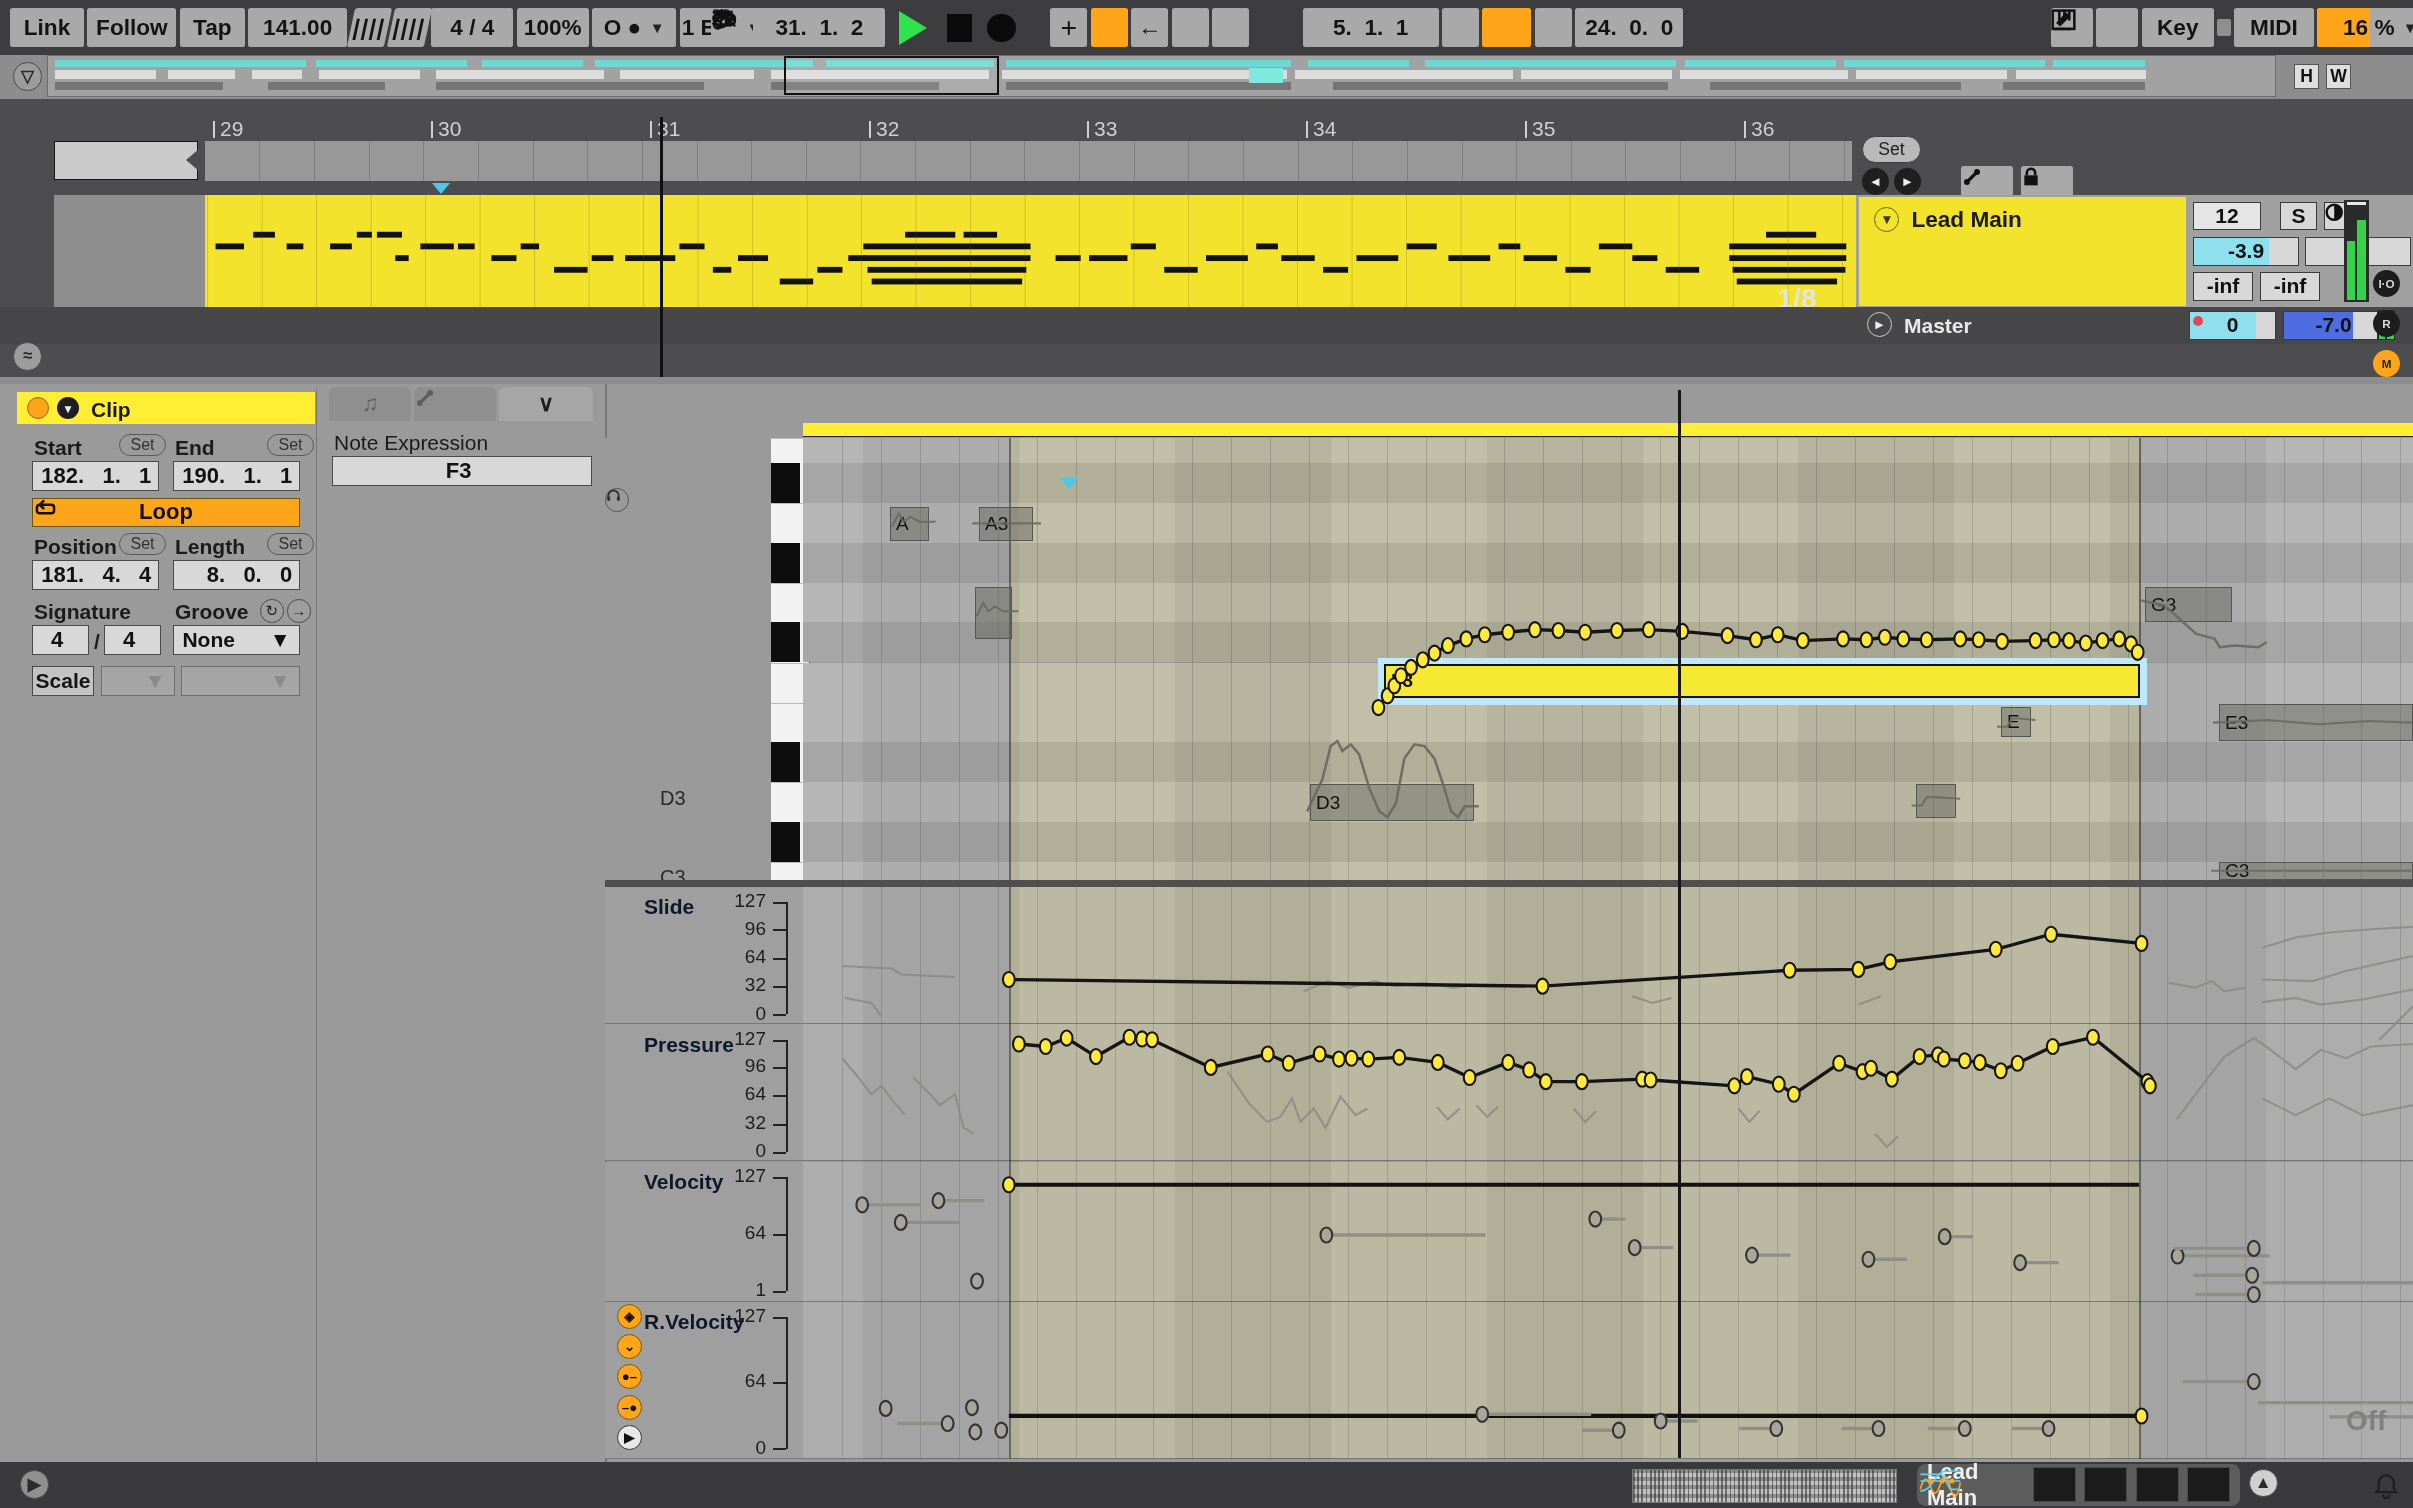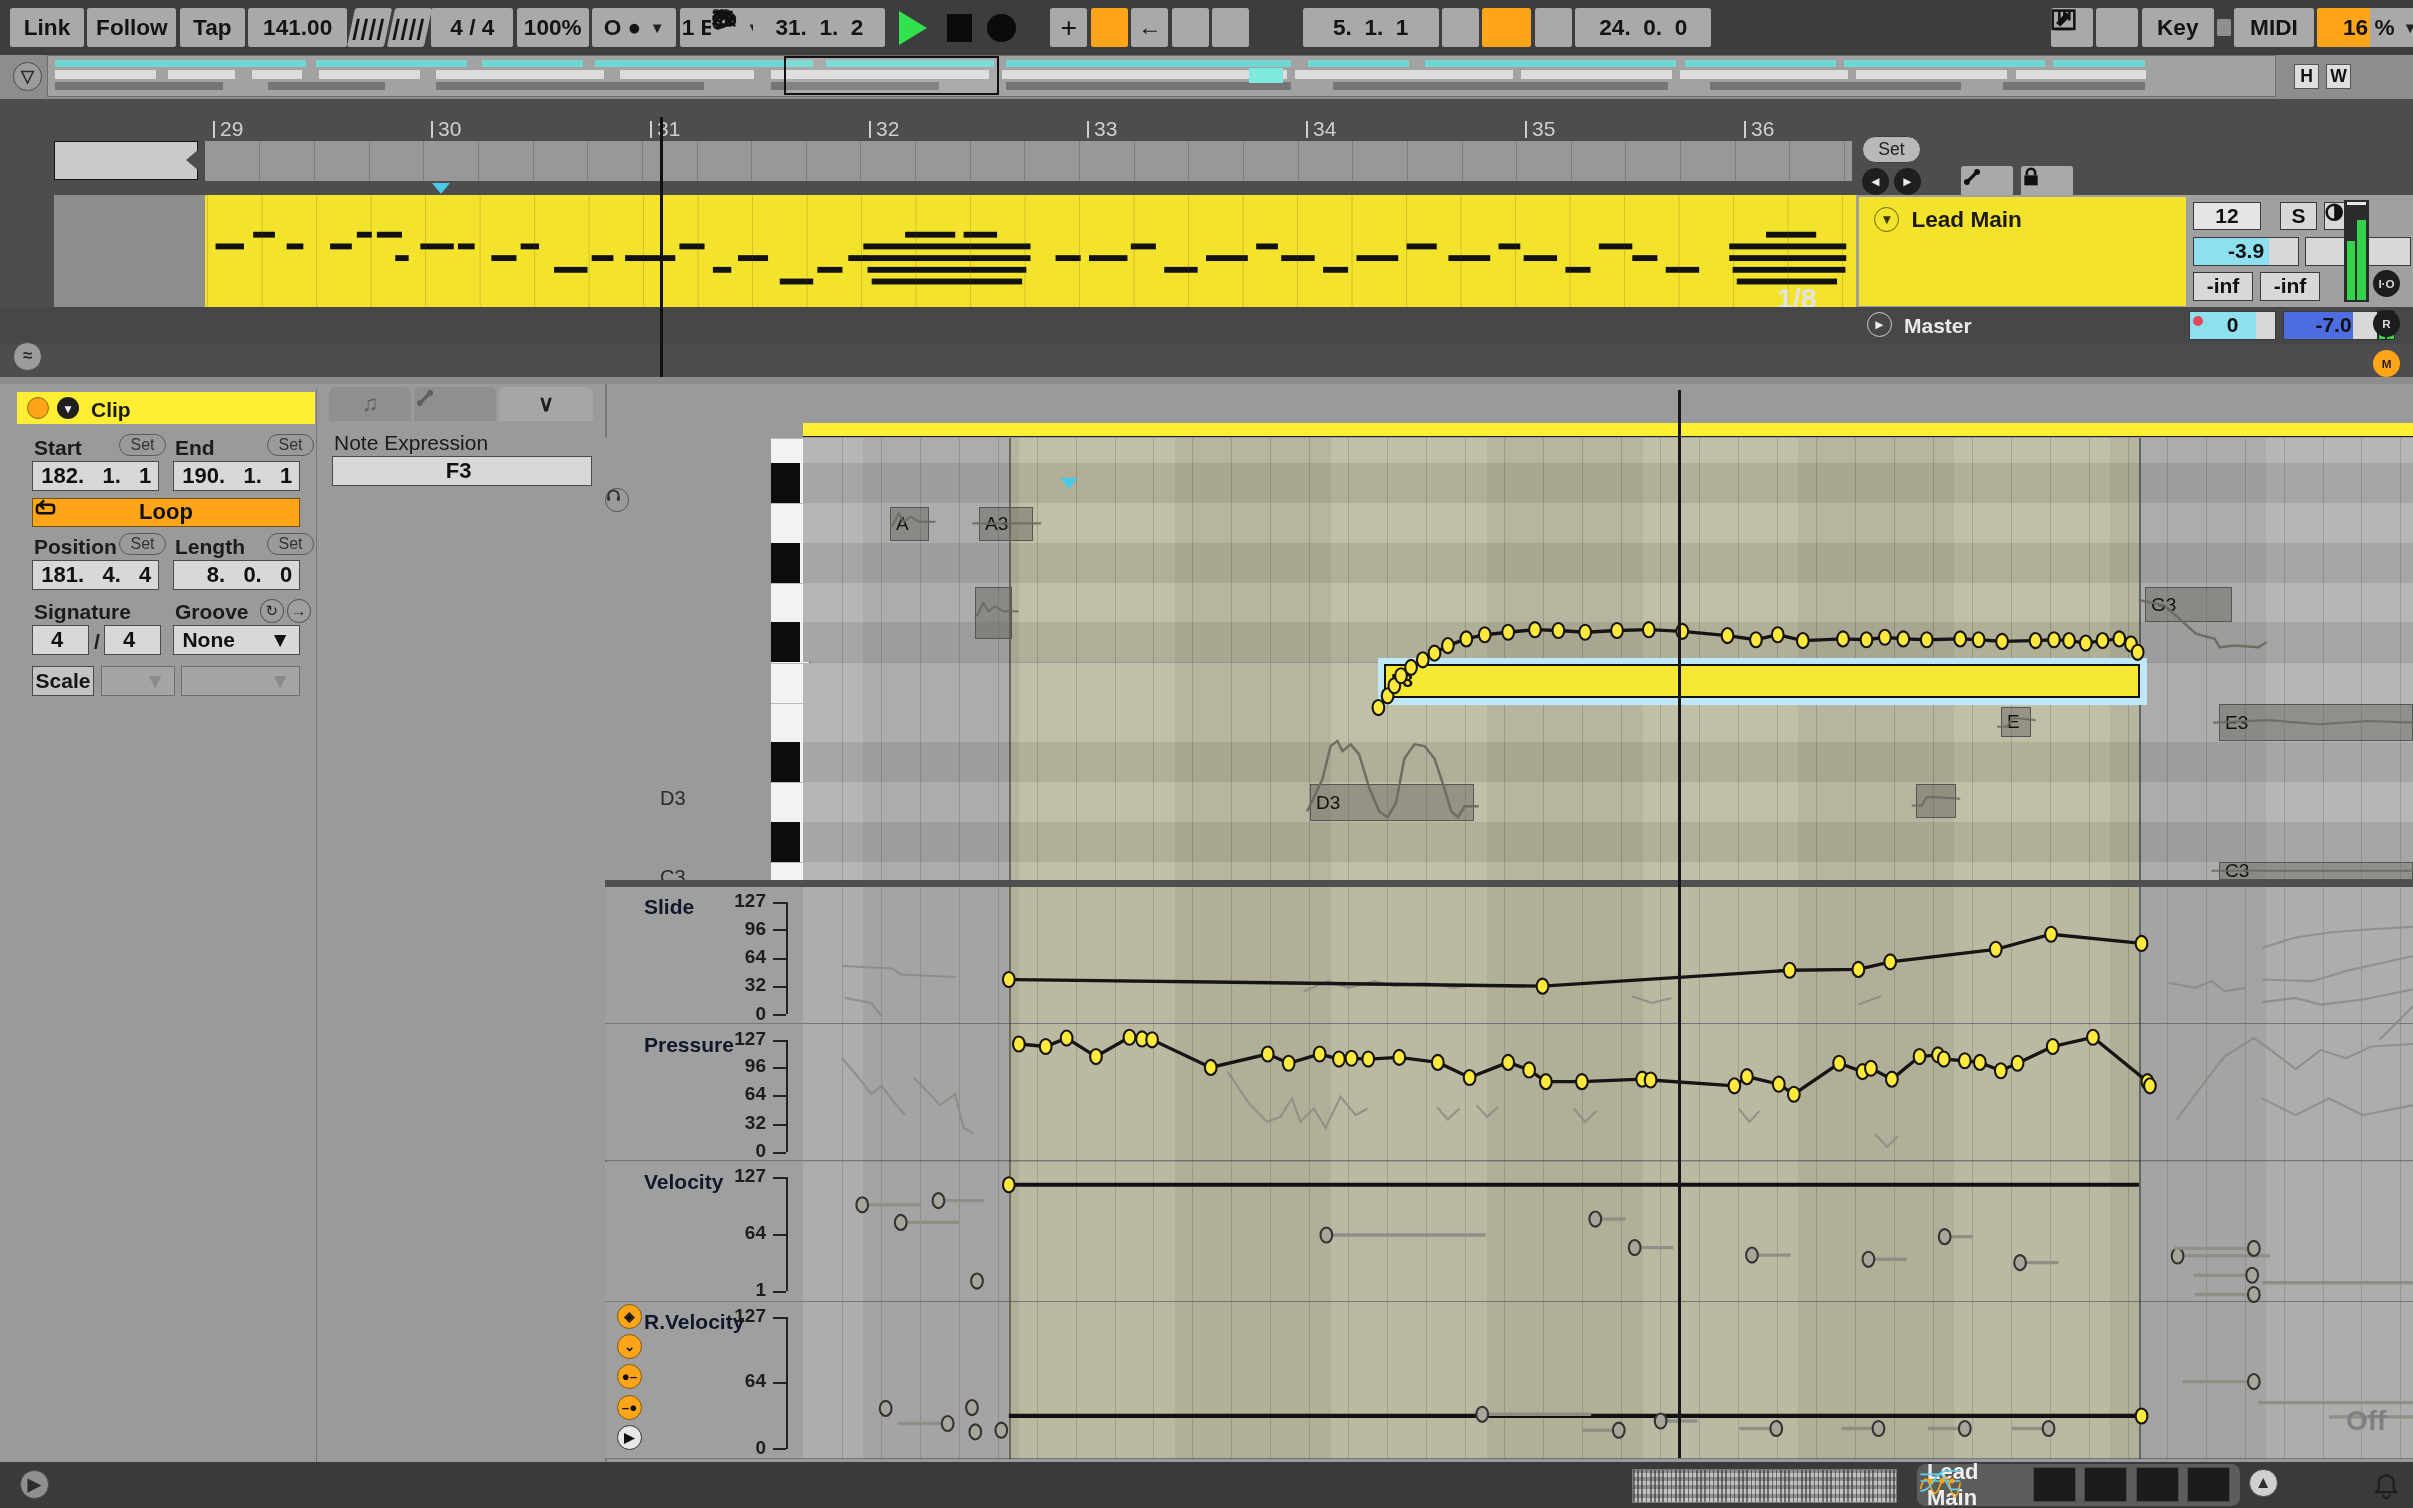--- a/index.html
+++ b/index.html
@@ -68,21 +68,21 @@
   .beat-lab{position:absolute;top:6.7px;color:#2e2e2e;font-size:19px;font-weight:bold;}
   .beat-lab::before{content:"";position:absolute;left:-5.9px;top:1.7px;width:1.7px;height:15px;background:#2e2e2e;}
   .ed-loopbar{position:absolute;left:803px;top:39px;width:1611px;height:14.2px;background:#ffee33;border-bottom:1.7px solid #222;}
   .btn2{position:absolute;height:30px;background:#c3c3c3;border:1.7px solid #4a4a4a;color:#141414;font-size:21px;font-weight:bold;display:flex;align-items:center;justify-content:center;}
   .btn2.dim{color:#8b8b8b;background:#aeaeae}
   .note{position:absolute;background:rgba(95,95,88,.45);border:1.7px solid #555;color:#111;font-size:19px;display:flex;align-items:center;padding-left:5px;}
   .note.sel{background:#f6e934;border:2.5px solid #111;font-weight:bold;}
   .halo{position:absolute;background:#bfe9f8;}
   .divider{position:absolute;left:605px;top:496px;width:1808px;height:6.7px;background:#4f4f4f;}
   .lane-name{position:absolute;color:#0f172a;font-size:21px;font-weight:bold;}
-  .ticknum{position:absolute;color:#1d1d1d;font-size:19px;font-weight:bold;text-align:right;width:50px;}
+  .ticknum{position:absolute;color:#1d1d1d;font-size:19px;font-weight:normal;text-align:right;width:50px;}
   .toolci{position:absolute;width:25px;height:25px;border-radius:50%;background:#ffa519;border:1.7px solid #7a5a10;display:flex;align-items:center;justify-content:center;color:#111;font-size:13.4px;font-weight:bold}
   .off-lab{position:absolute;color:#7f7f7f;font-size:28px;font-weight:bold}
   
   .statusbar{position:absolute;left:0;top:1462px;width:2413px;height:47px;background:#3a3a3c;}
   .status-info{position:absolute;left:65px;top:6.7px;width:1555px;height:34px;background:#a5a5a5;border:0.8px solid #666;color:#111;font-size:21px;display:flex;align-items:center;padding-left:20px;gap:47px;}
   .noisebox{position:absolute;left:1632px;top:6.7px;width:265px;height:34px;border:0.8px solid #777;background:repeating-linear-gradient(90deg,rgba(40,40,40,.55) 0 1.7px,transparent 1.7px 4.2px),repeating-linear-gradient(0deg,#c2c2c2 0 4.2px,#909090 4.2px 8.4px);}
   .devchain{position:absolute;left:1917px;top:1.7px;width:323px;height:42px;background:#5d5d5d;border-radius:8.4px;display:flex;align-items:center;gap:8.4px;padding:0 10px;}
   .devthumb{width:47px;height:35px;background:#1c1c1c;border:0.8px solid #4a4a4a;}
   svg{position:absolute;left:0;top:0;overflow:visible}
 </style>
@@ -153,21 +153,21 @@
         <svg width="27" height="23.5" viewBox="0 0 32 28">
             <path d="M8 8 H24 a4 4 0 0 1 4 4 v4 a4 4 0 0 1 -4 4 H8 a4 4 0 0 1 -4 -4 v-4 a4 4 0 0 1 4 -4" fill="none" stroke="#111" stroke-width="3.5"></path>
             <path d="M14 2 L8 8 L14 14" fill="none" stroke="#111" stroke-width="3.5"></path>
           </svg>
       </div>
       <div class="tbtn" style="width:37px">
         <svg width="23.5" height="20" viewBox="0 0 28 24">
             <path d="M2 20 L15 5 L26 5" stroke="#111" stroke-width="3.5" fill="none"></path>
           </svg>
       </div>
-      <div class="tbtn" style="width:136px">24.  0.  0</div>
+      <div class="tbtn" style="width:108px">24.  0.  0</div>
     </div>
     <div class="tgrp" style="left:2051px">
       <div class="tbtn" style="width:42px">
         <svg width="23.5" height="23.5" viewBox="0 0 28 28">
             <path d="M6 18 L18 5 L23 10 L11 22 Z" fill="#111"></path>
             <path d="M4 25 H24" stroke="#111" stroke-width="3"></path>
           </svg>
       </div>
       <div class="tbtn" style="width:42px">
         <svg width="25" height="23.5" viewBox="0 0 30 28">

